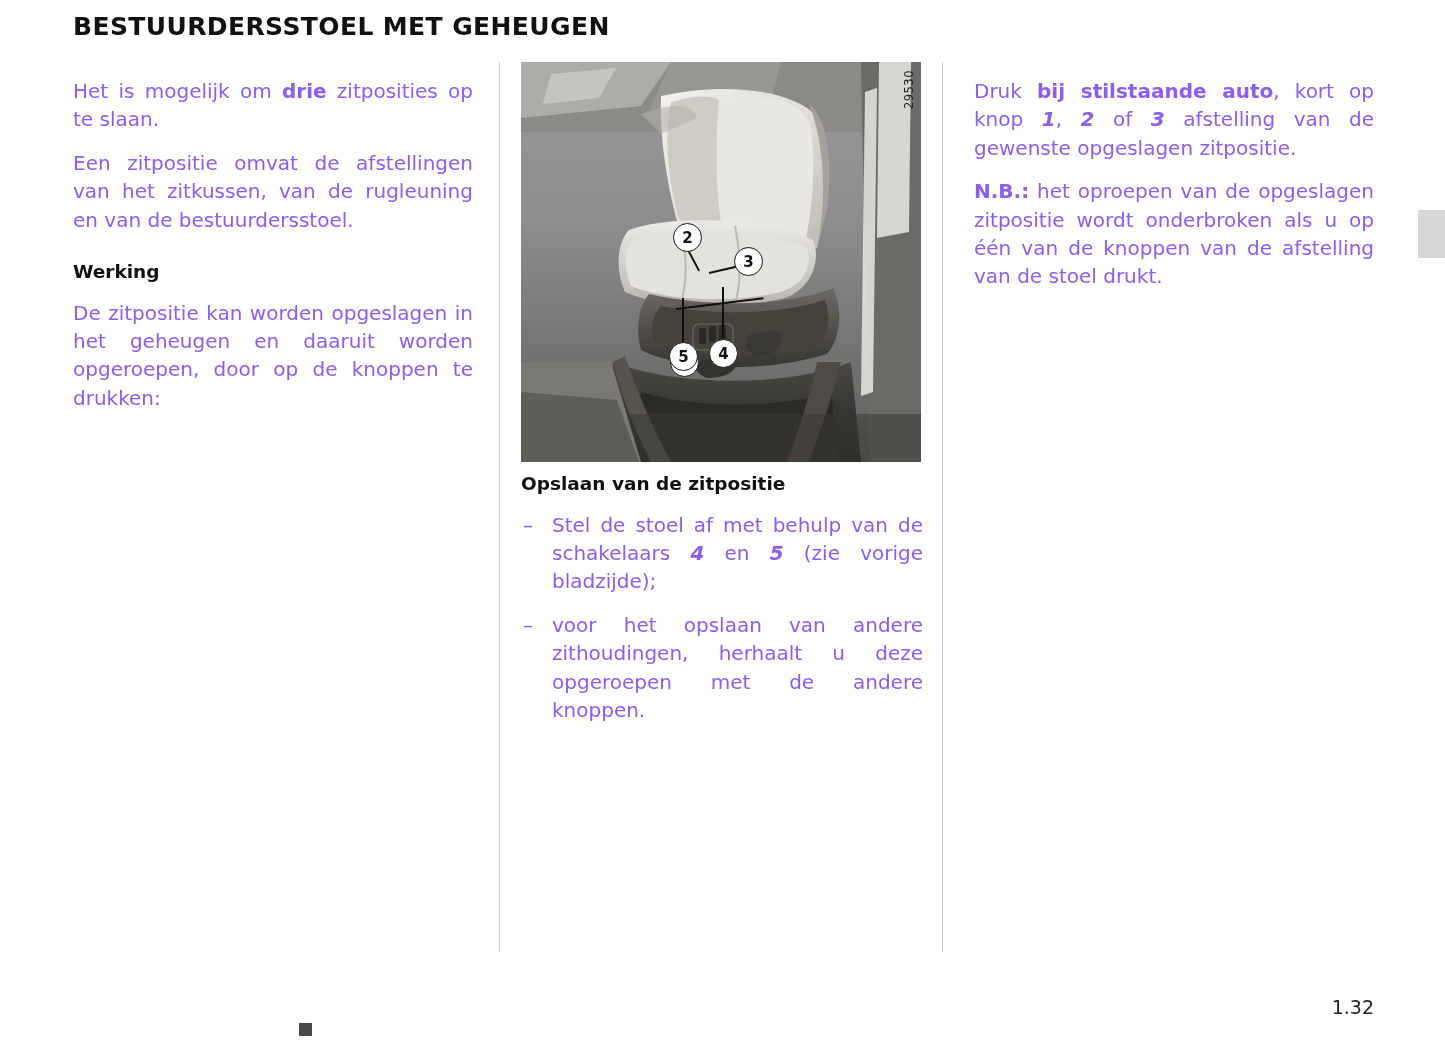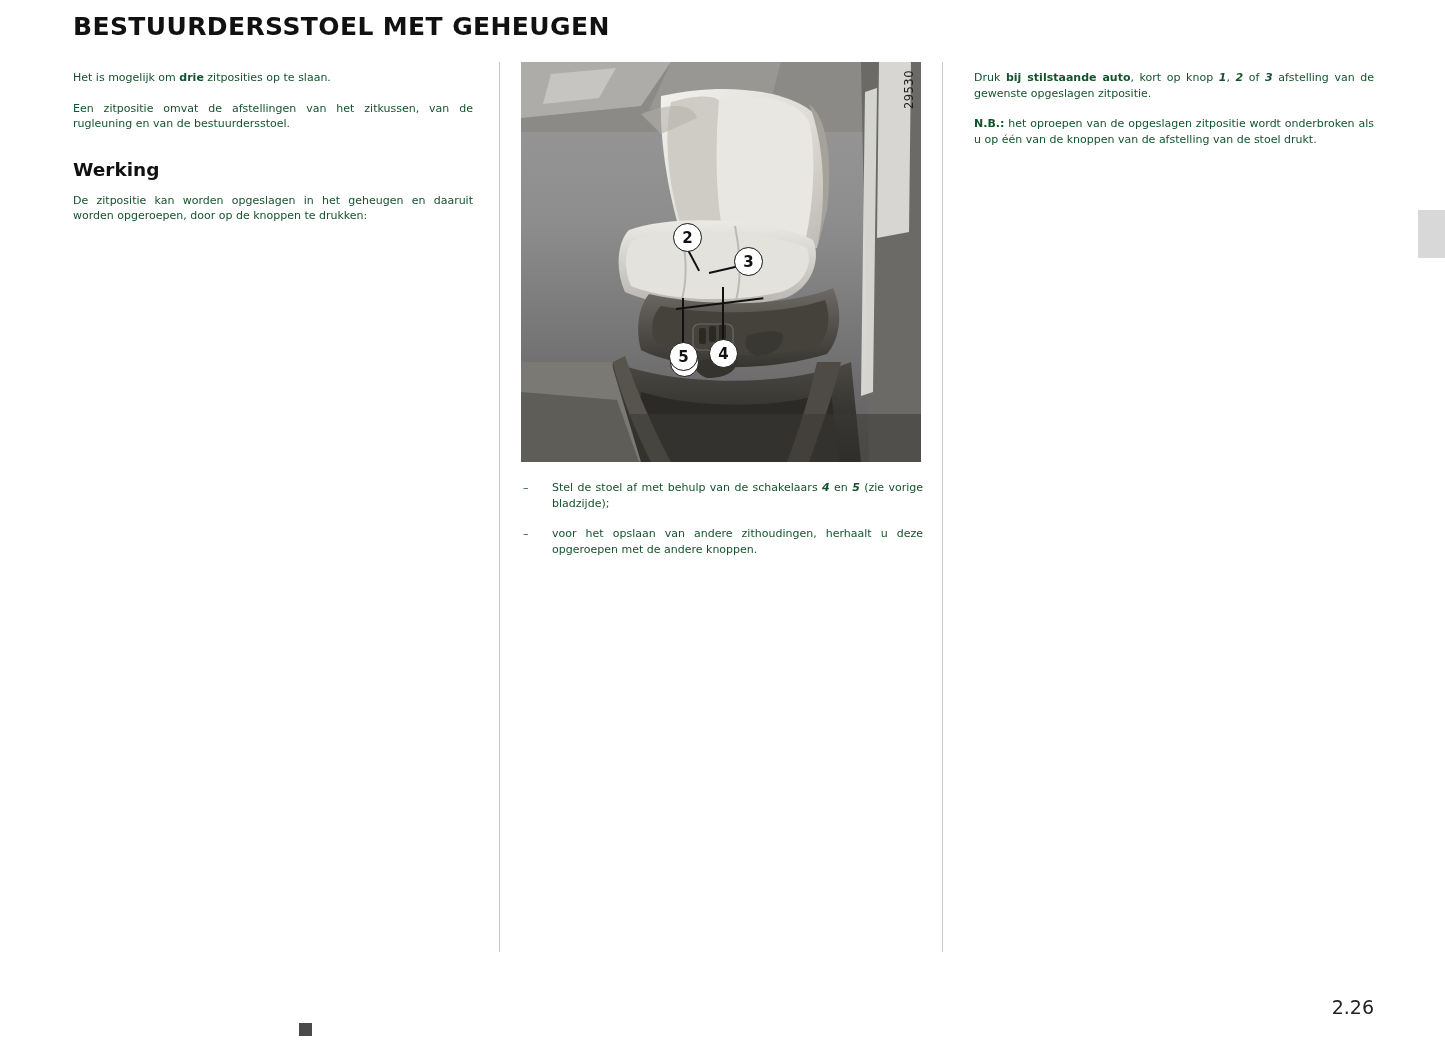--- a/index.html
+++ b/index.html
@@ -55,25 +55,25 @@
 
   
   .col {
     position: absolute;
     top: 62px;
   }
   .col-1 { left: 73px; width: 400px; }
   .col-3 { left: 974px; width: 400px; }
 
   p, li {
-    font-size: 11px;
+    font-size: 20px;
     line-height: 1.42;
     text-align: justify;
-    margin: 8px 0 15px 0;
-    color: #14532d;
+    margin: 15px 0 15px 0;
+    color: #8b5cf6;
   }
 
   h2 {
     font-size: 18.5px;
     font-weight: bold;
     margin: 26px 0 11px 0;
     line-height: 1.28;
     color: #111;
   }
   h2.first { margin-top: 0; }
@@ -273,30 +273,31 @@
     <div class="leader" style="left:161px; top:236px; width:1.8px; height:48px;"></div>
 
     <div class="callout" style="left:149px; top:286px;">1</div>
     <div class="callout" style="left:152px; top:161px;">2</div>
     <div class="callout" style="left:213px; top:185px;">3</div>
     <div class="callout" style="left:188px; top:277px;">4</div>
     <div class="callout" style="left:148px; top:280px;">5</div>
   </div>
 
   <div class="col-2-text">
+    <h2 class="first">Opslaan van de zitpositie</h2>
     <ul class="dash-list">
       <li><span>Stel de stoel af met behulp van de schakelaars </span><i>4</i><span> en </span><i>5</i><span> (zie vorige bladzijde);</span></li>
       <li>voor het opslaan van andere zithoudingen, herhaalt u deze opgeroepen met de andere knoppen.</li>
     </ul>
   </div>
 
   <div class="col col-3">
 
     <p><span>Druk </span><b>bij stilstaande auto</b><span>, kort op knop </span><i>1</i><span>, </span><i>2</i><span> of </span><i>3</i><span> afstelling van de gewenste opgeslagen zitpositie.</span></p>
 
     <p><b>N.B.:</b><span> het oproepen van de opgeslagen zitpositie wordt onderbroken als u op één van de knoppen van de afstelling van de stoel drukt.</span></p>
 
   </div>
 
-  <div class="folio">2.26</div>
+  <div class="folio">1.32</div>
   <div class="corner-mark"></div>
 
 </div>
 
 </body></html>

